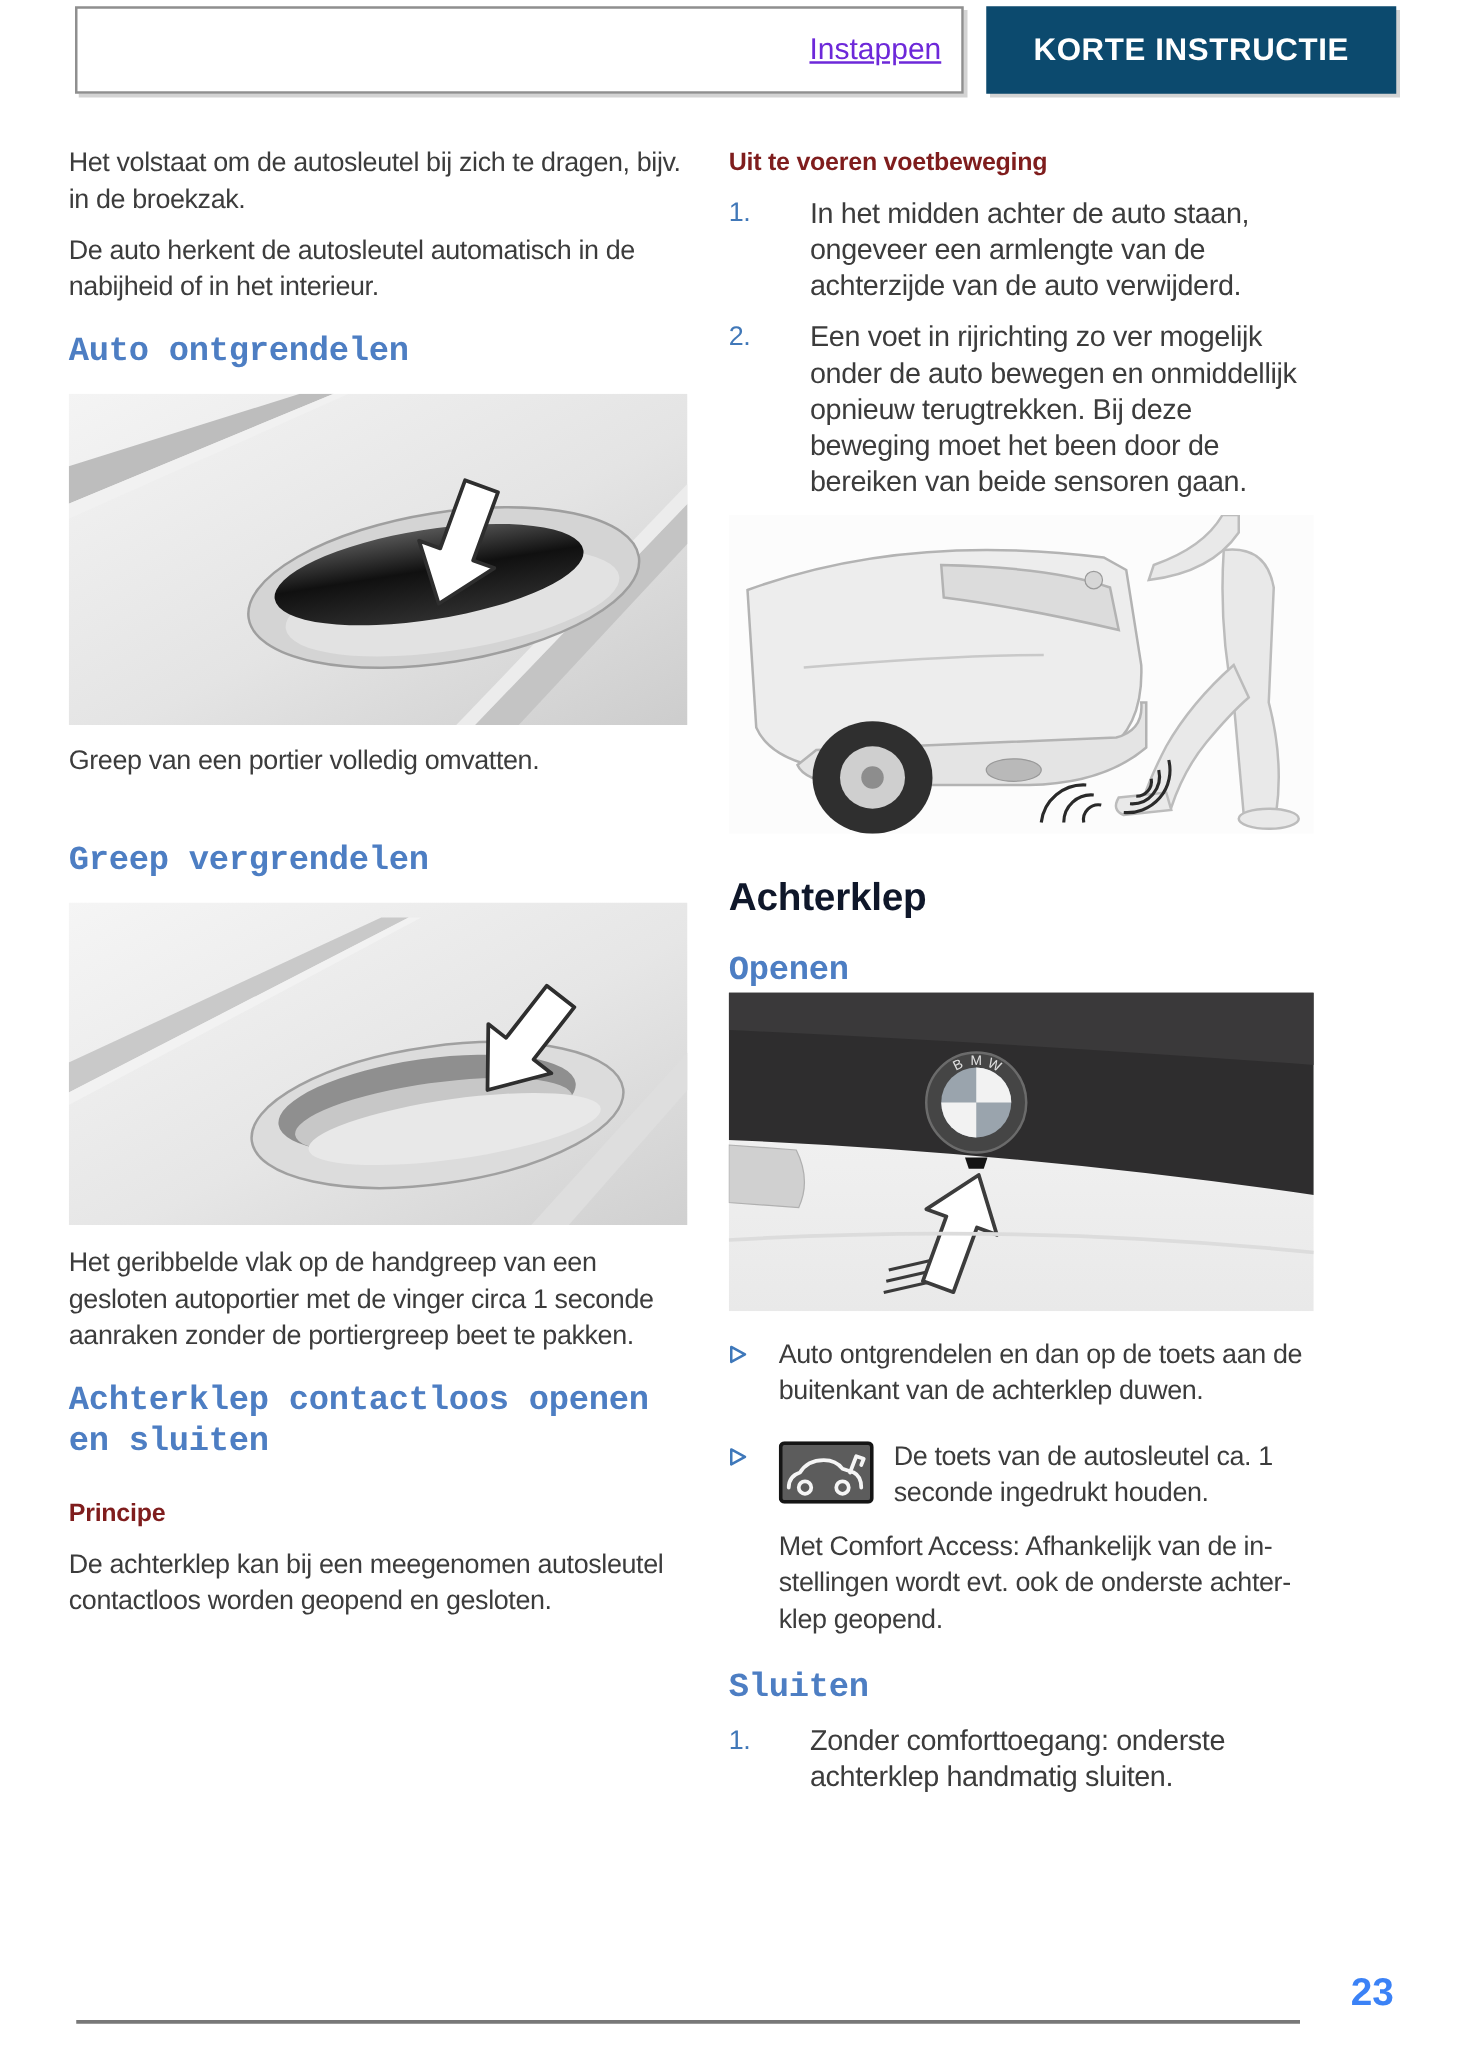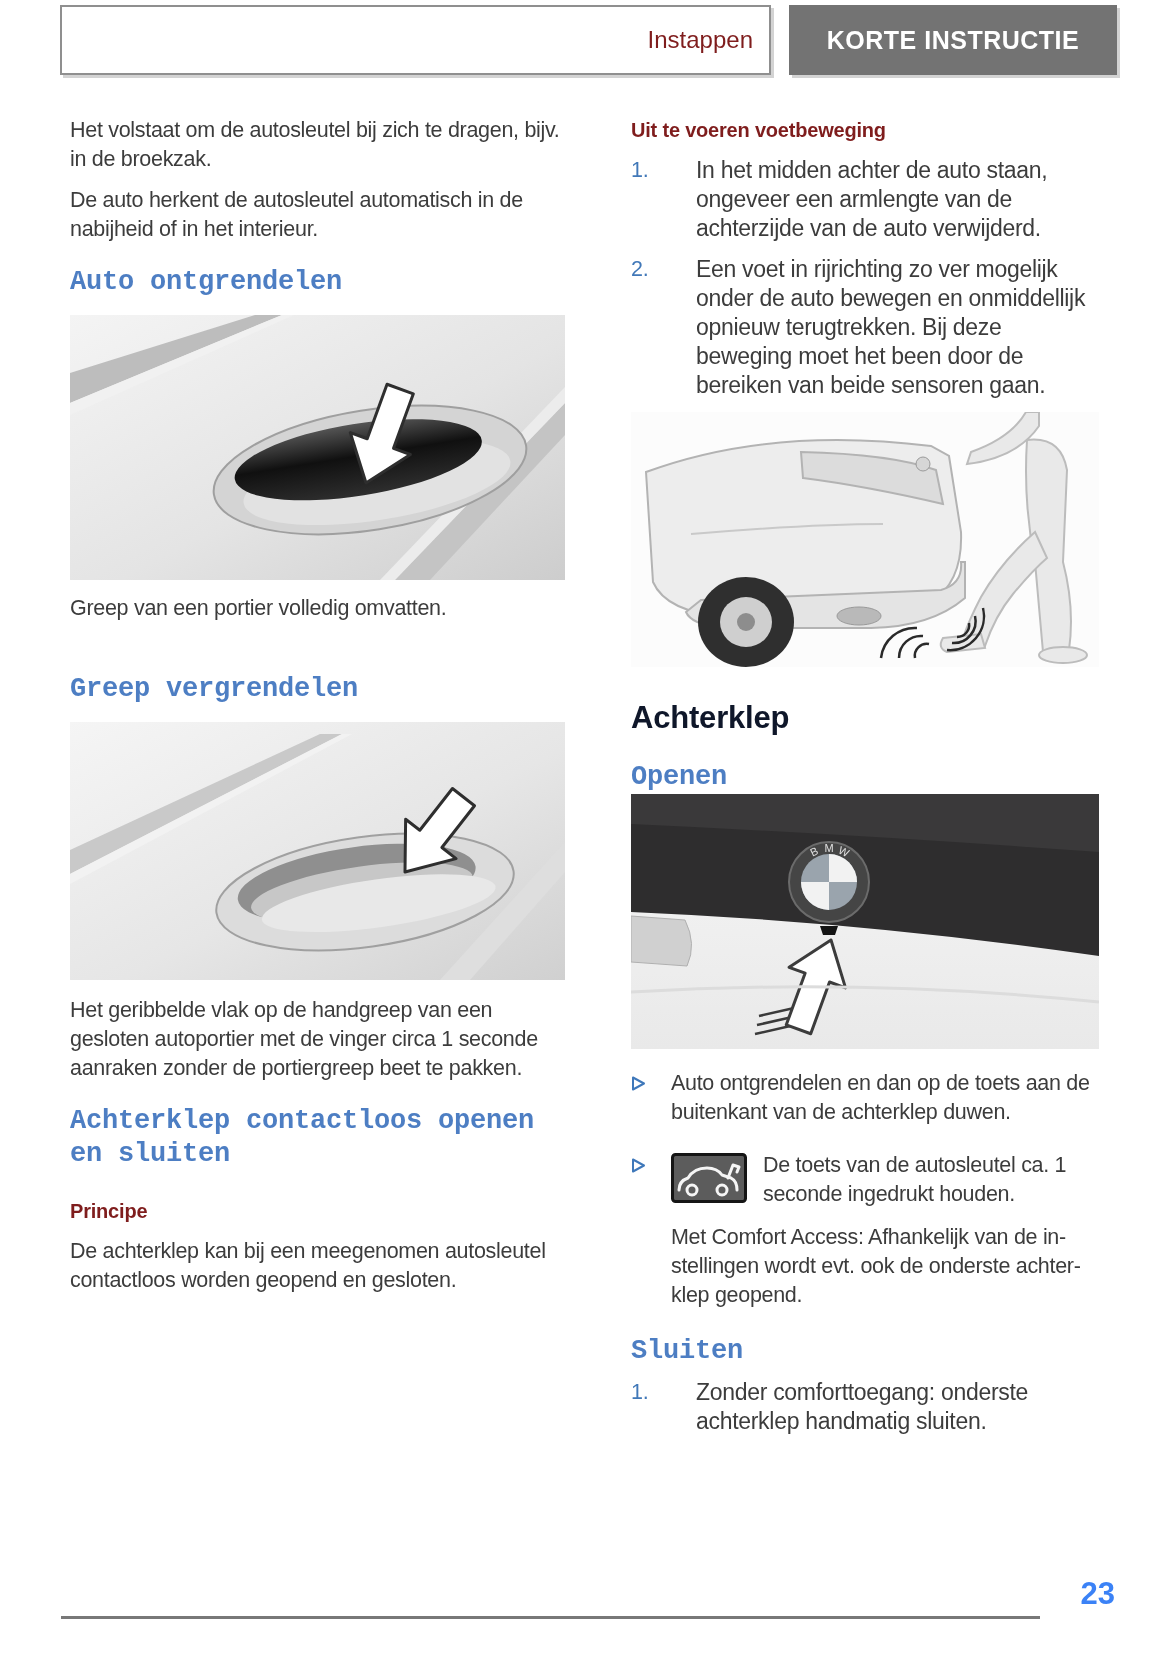--- a/index.html
+++ b/index.html
@@ -5,32 +5,32 @@
   html,body{margin:0;padding:0;background:#ffffff;}
   .page{
     position:relative;width:1166px;height:1654px;background:#ffffff;overflow:hidden;
     font-family:"Liberation Sans","DejaVu Sans",sans-serif;color:#3c3c3c;
   }
   
   .hdr{position:absolute;top:5px;left:60px;height:70px;display:flex;}
   .hdr-white{
     width:711px;background:#ffffff;border:2px solid #8f8f8f;box-sizing:border-box;
     display:flex;align-items:center;justify-content:flex-end;padding-right:16px;
-    font-size:24px;color:#7f1d1d;box-shadow:3px 3px 0 rgba(130,130,130,.35);
+    font-size:24px;color:#6d28d9;box-shadow:3px 3px 0 rgba(130,130,130,.35);text-decoration:underline;
   }
   .hdr-dark{
-    width:328px;margin-left:18px;background:#737373;color:#ffffff;
+    width:328px;margin-left:18px;background:#0c4a6e;color:#ffffff;
     display:flex;align-items:center;justify-content:center;
     font-size:25px;font-weight:bold;letter-spacing:.5px;
     box-shadow:3px 3px 0 rgba(130,130,130,.35);
   }
   
   .content{
-    position:absolute;top:116px;left:70px;
-    display:grid;grid-template-columns:495px 468px;column-gap:66px;
+    position:absolute;top:116px;left:55px;
+    display:grid;grid-template-columns:495px 468px;column-gap:33px;
   }
   .body{
     font-size:21.5px;line-height:29px;letter-spacing:-0.3px;margin:0 0 12px 0;
     hyphens:manual;-webkit-hyphens:manual;
   }
   .h-blue{
     color:#4d7ec3;font-size:27px;line-height:33px;font-weight:bold;
     letter-spacing:-0.2px;margin:22px 0 16px 0;font-family:Liberation Mono, monospace;
   }
   .h-chapter{

